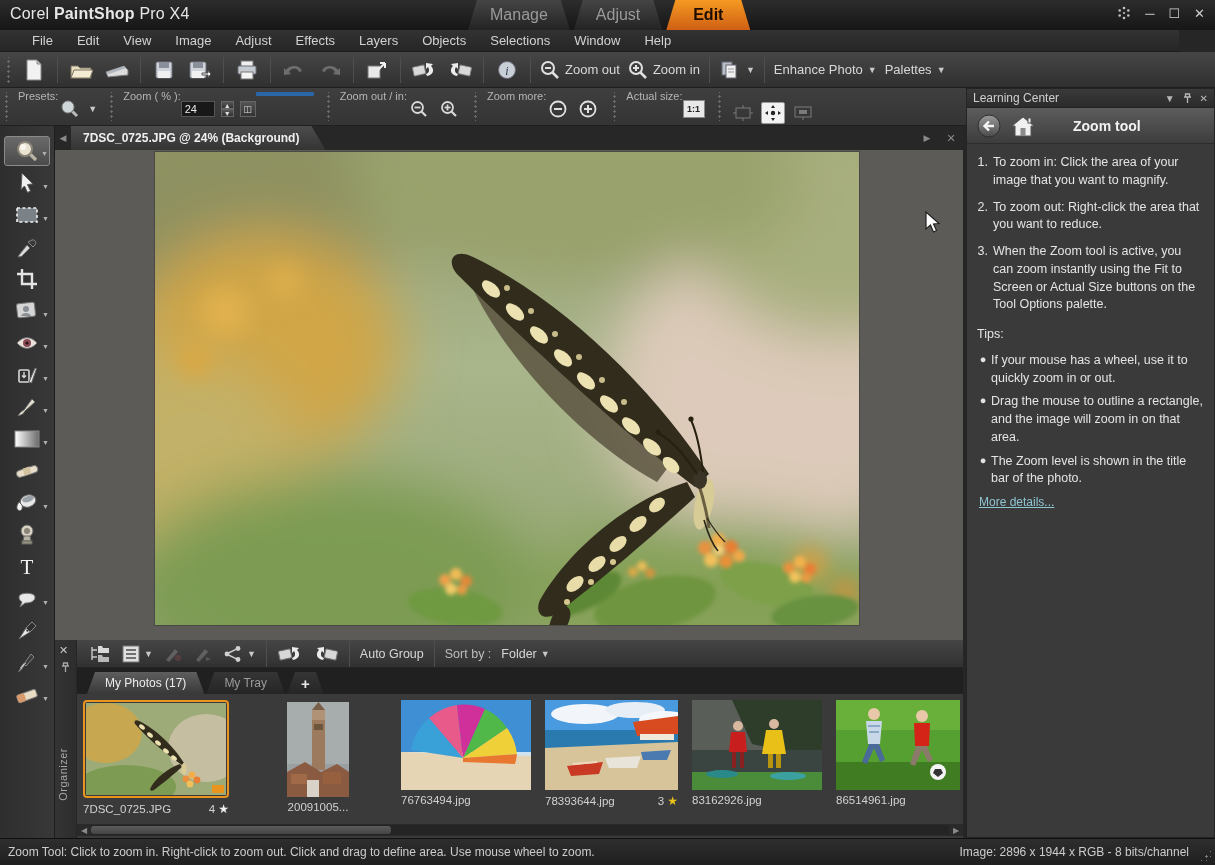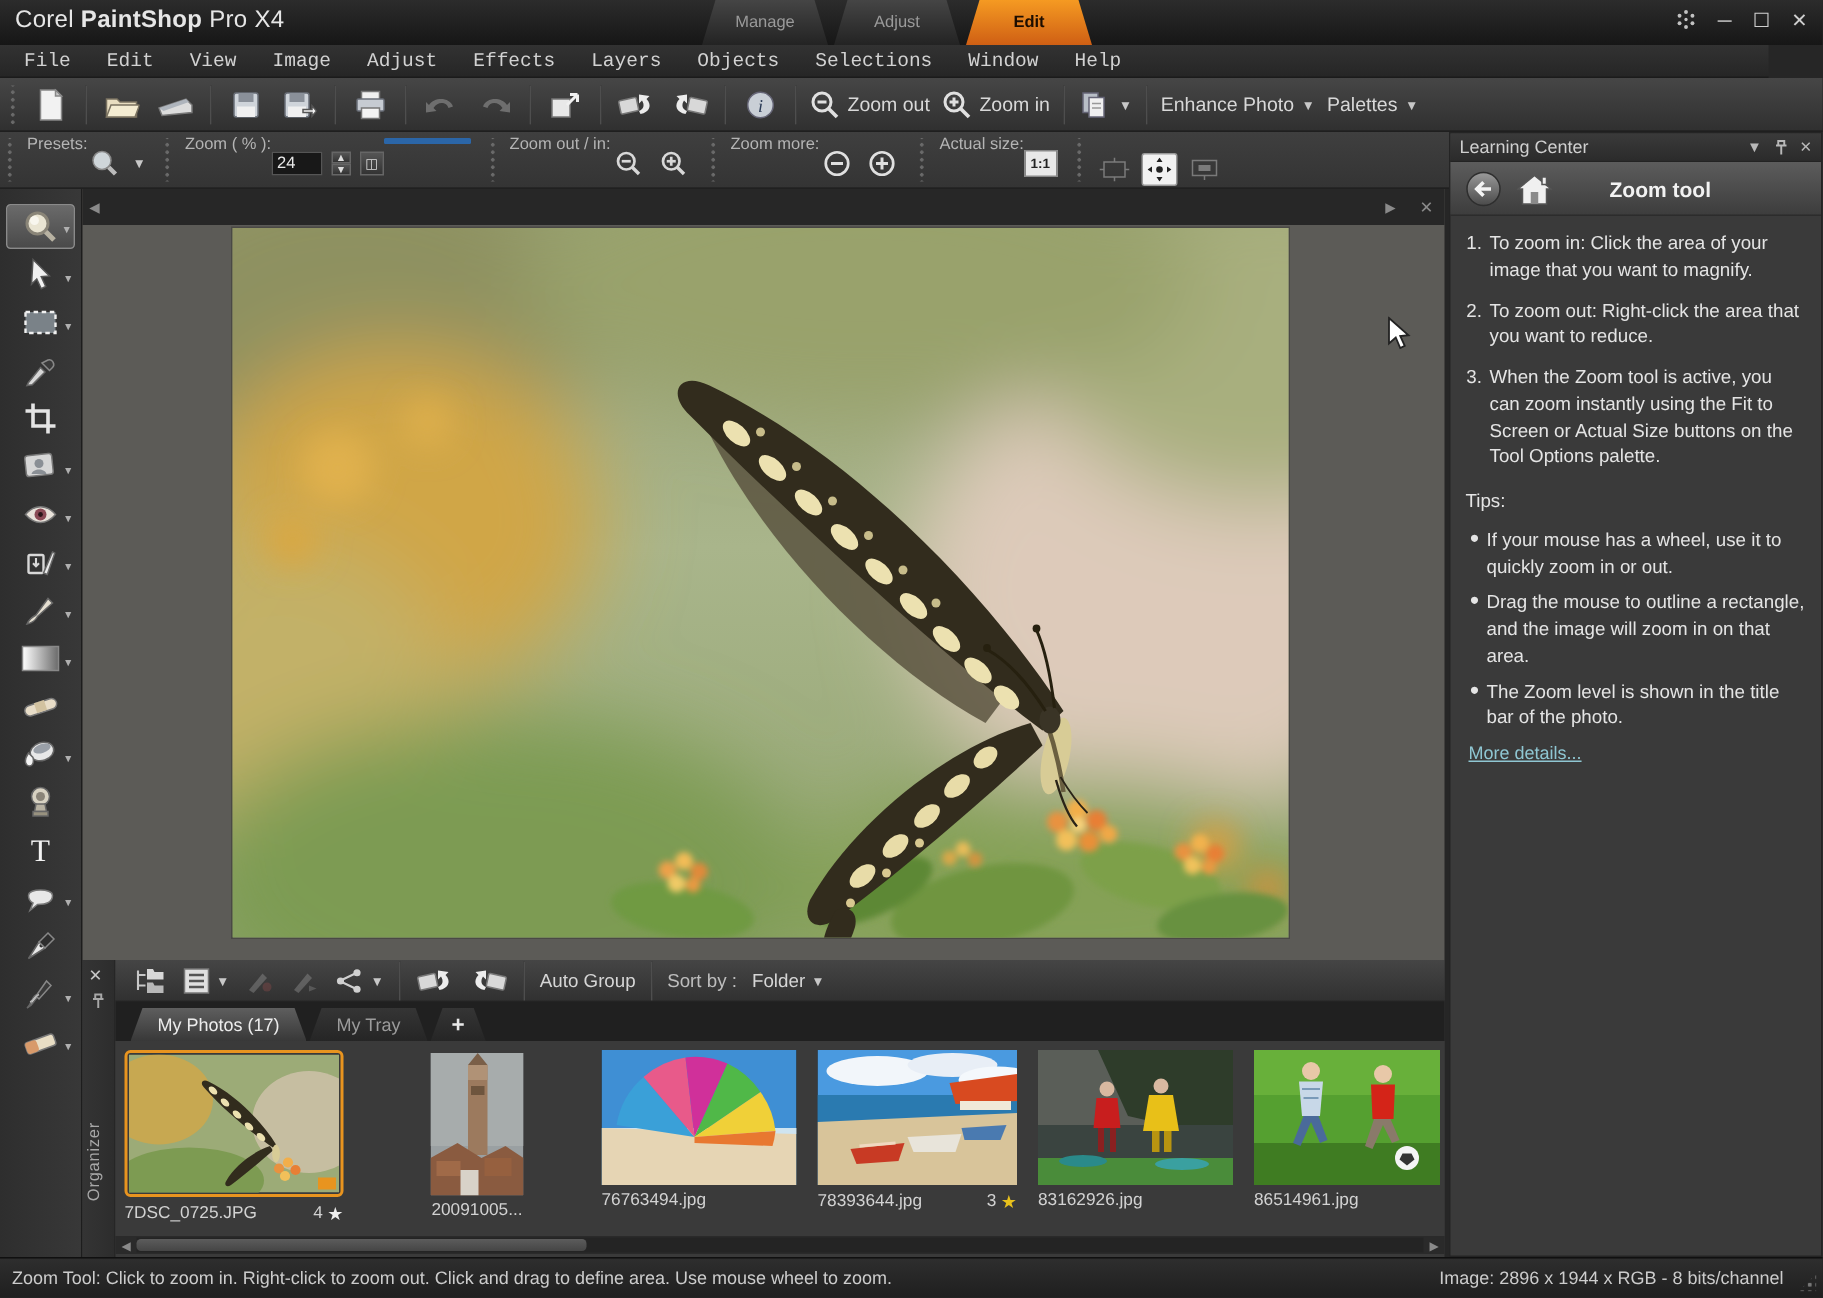--- a/index.html
+++ b/index.html
@@ -7,29 +7,29 @@
     font-family:"Liberation Sans", sans-serif; -webkit-font-smoothing:antialiased; }
   svg { display:block; }
 
   
   #titlebar { position:absolute; left:0; top:0; width:1215px; height:30px;
     background:linear-gradient(#2c2c2c,#161616); }
   #app-title { position:absolute; left:10px; top:5px; font-size:16px; color:#e6e6e6; letter-spacing:.2px;text-align:center; }
   #app-title b { font-weight:bold; }
   #ws-tabs { position:absolute; left:468px; top:0; height:30px; display:flex; }
   .ws-tab { height:30px; min-width:84px; padding:0 22px; display:flex; align-items:center; justify-content:center;
-    font-size:11px; color:#9a9a9a; background:linear-gradient(#454545,#232323);
+    font-size:16px; color:#9a9a9a; background:linear-gradient(#454545,#232323);
     clip-path:polygon(9px 0, calc(100% - 9px) 0, 100% 100%, 0 100%); margin-right:4px; border-radius:5px 5px 0 0; }
   .ws-tab.active { background:linear-gradient(#f59a22,#cf5f14); color:#1d0d00; font-weight:bold; }
   #win-controls { position:absolute; right:10px; top:6px; display:flex; gap:14px; align-items:center; color:#cfcfcf; }
   #win-controls .wbtn { font-size:13px; line-height:13px; cursor:default; }
 
   
   #menubar { position:absolute; left:0; top:30px; width:1179px; height:22px;
-    background:linear-gradient(#323232,#262626); border-bottom:1px solid #1b1b1b; display:flex; align-items:center; padding-left:4px;font-family:Liberation Mono, monospace; }
+    background:linear-gradient(#323232,#262626); border-bottom:1px solid #1b1b1b; display:flex; align-items:center; padding-left:20px; }
   .menu-item { color:#d2d2d2; font-size:13px; padding:0 12px; height:22px; display:flex; align-items:center; }
 
   
   #toolbar { position:absolute; left:0; top:52px; width:1215px; height:36px;
     background:linear-gradient(#464646,#303030); border-bottom:1px solid #1f1f1f; display:flex; align-items:center; }
   .grip { width:8px; height:26px; margin:0 4px;
     background:radial-gradient(circle 1.2px, #6a6a6a 1.2px, transparent 1.3px) 2px 2px / 5px 5px repeat-y; }
   .tbtn { height:30px; min-width:36px; padding:0 4px; display:flex; align-items:center; justify-content:center; gap:5px;
     color:#d8d8d8; font-size:13px; border-radius:3px; }
   .tsep { width:1px; height:26px; background:#222; border-right:1px solid #4e4e4e; margin:0 5px; }
@@ -518,20 +518,23 @@
         <rect x="2" y="7" width="20" height="8" rx="2" fill="#e8ddc4" stroke="#777" transform="rotate(-20 12 11)"></rect>
         <rect x="2" y="7" width="8" height="8" rx="2" fill="#d89a6a" transform="rotate(-20 12 11)"></rect>
       </svg>
       <span class="flyout">▼</span>
     </div>
 </div>
 
 <div id="doc-area">
   <div id="doc-tabbar">
     <span class="tab-scroll">◀</span>
+    <div id="doc-tab">
+        <span>7DSC_0725.JPG @ 24% (Background)</span>
+      </div>
     <div id="doc-tab-right">
       <span class="tab-scroll">▶</span>
       <span class="tab-scroll" style="font-size:11px;">✕</span>
     </div>
   </div>
   <div id="photo-canvas">
     <svg width="704" height="473" viewBox="0 0 704 473">
       <defs>
         <linearGradient id="pbg" x1="0" y1="0" x2="0" y2="1">
           <stop offset="0" stop-color="#97a075"></stop>

